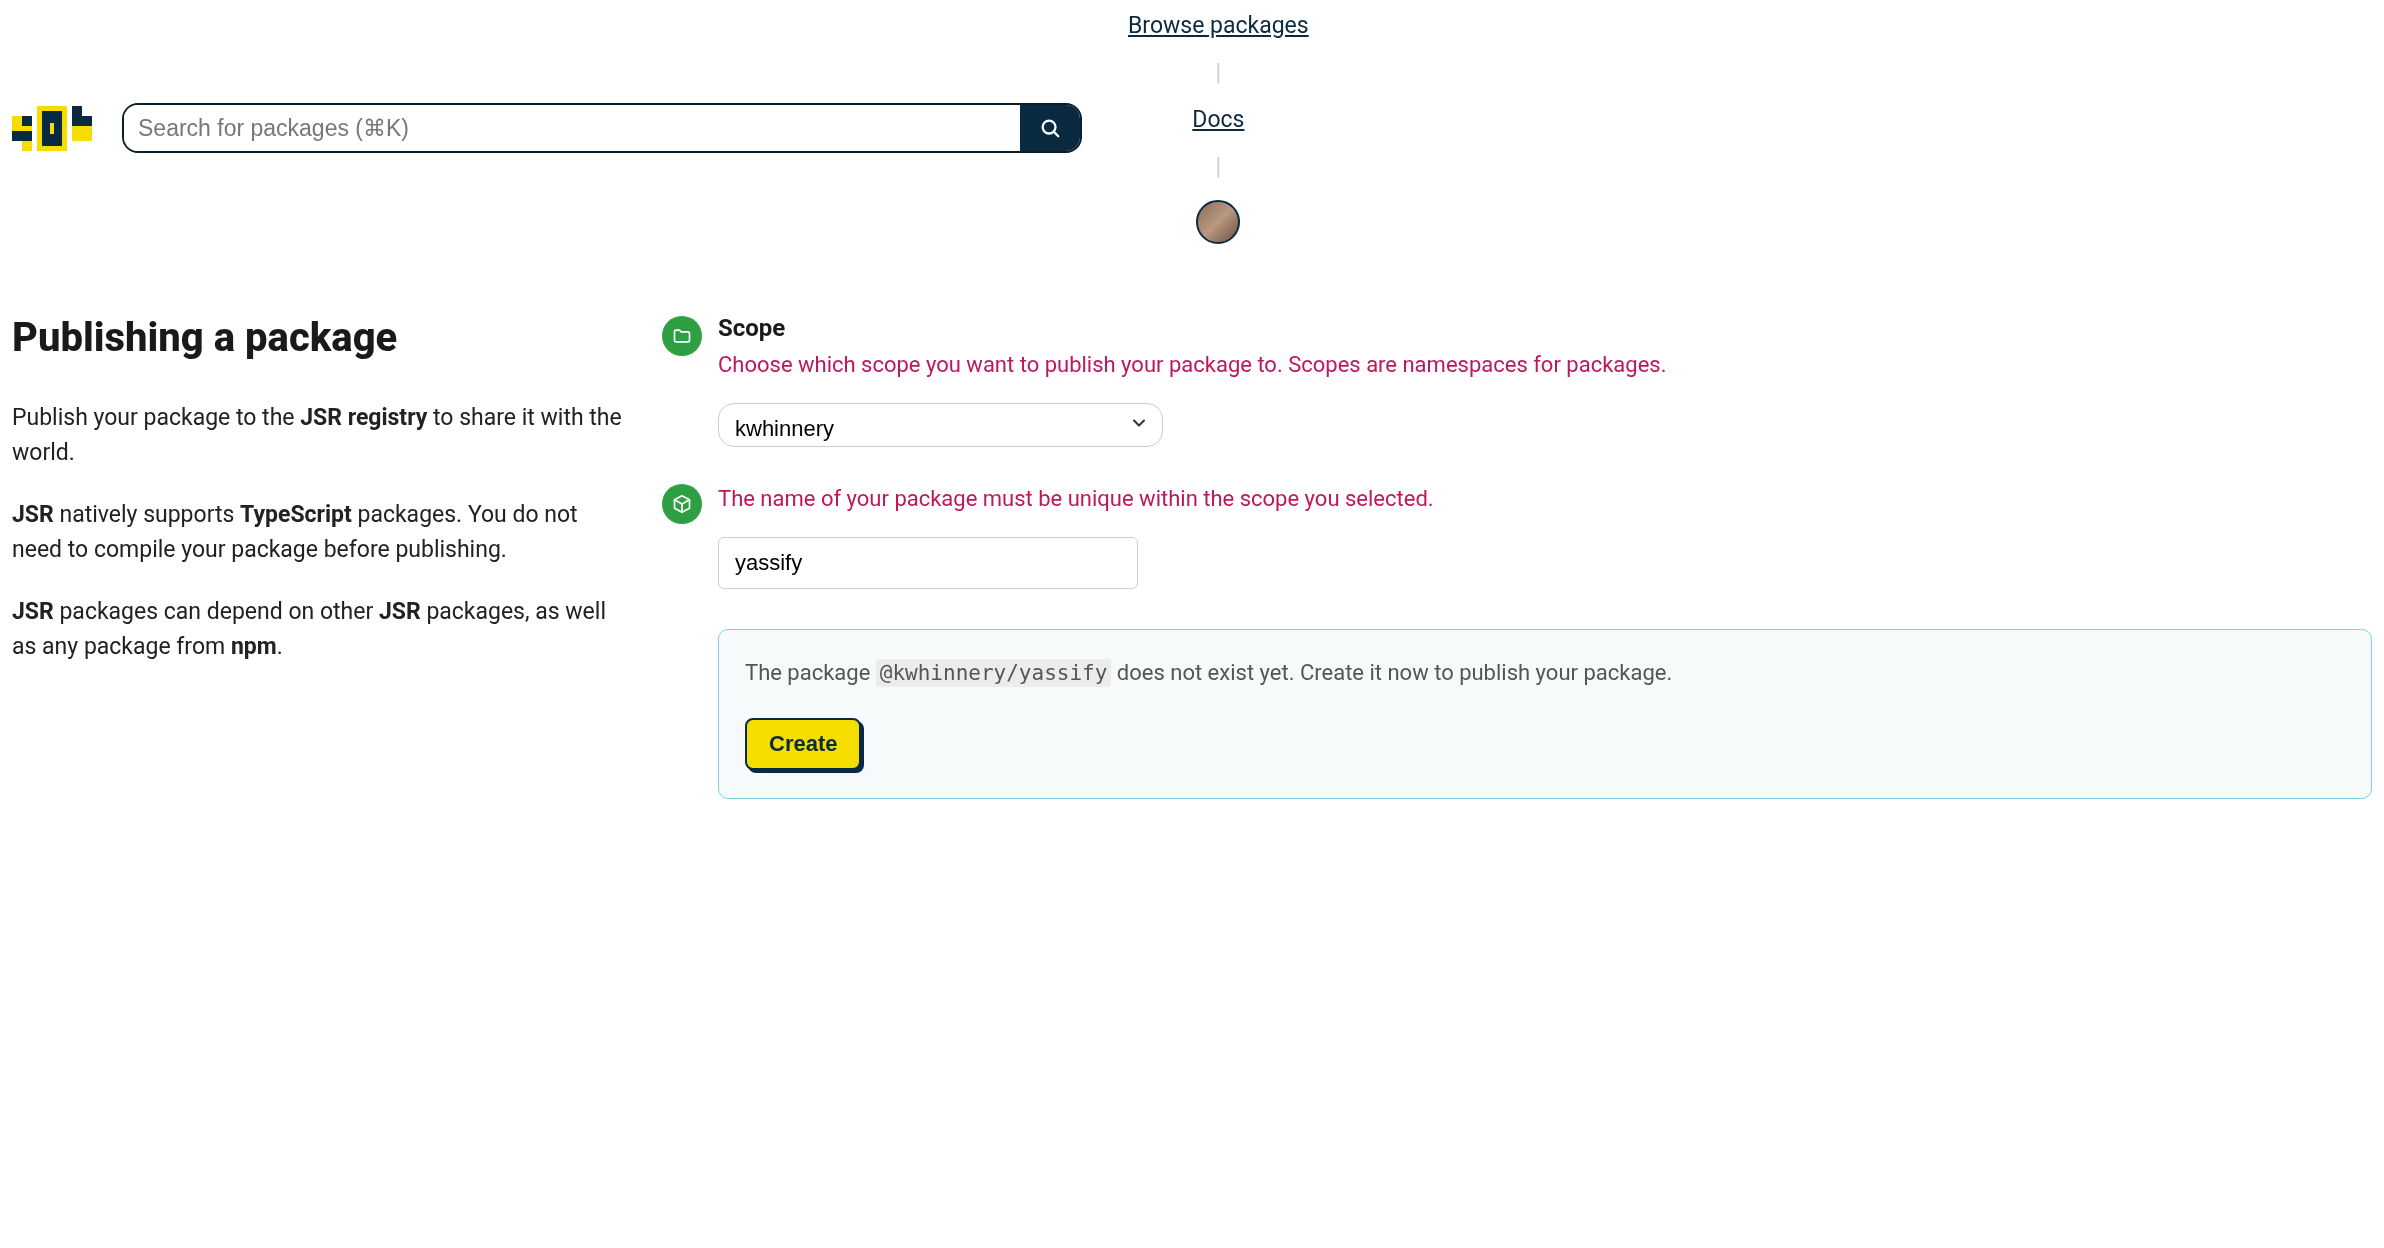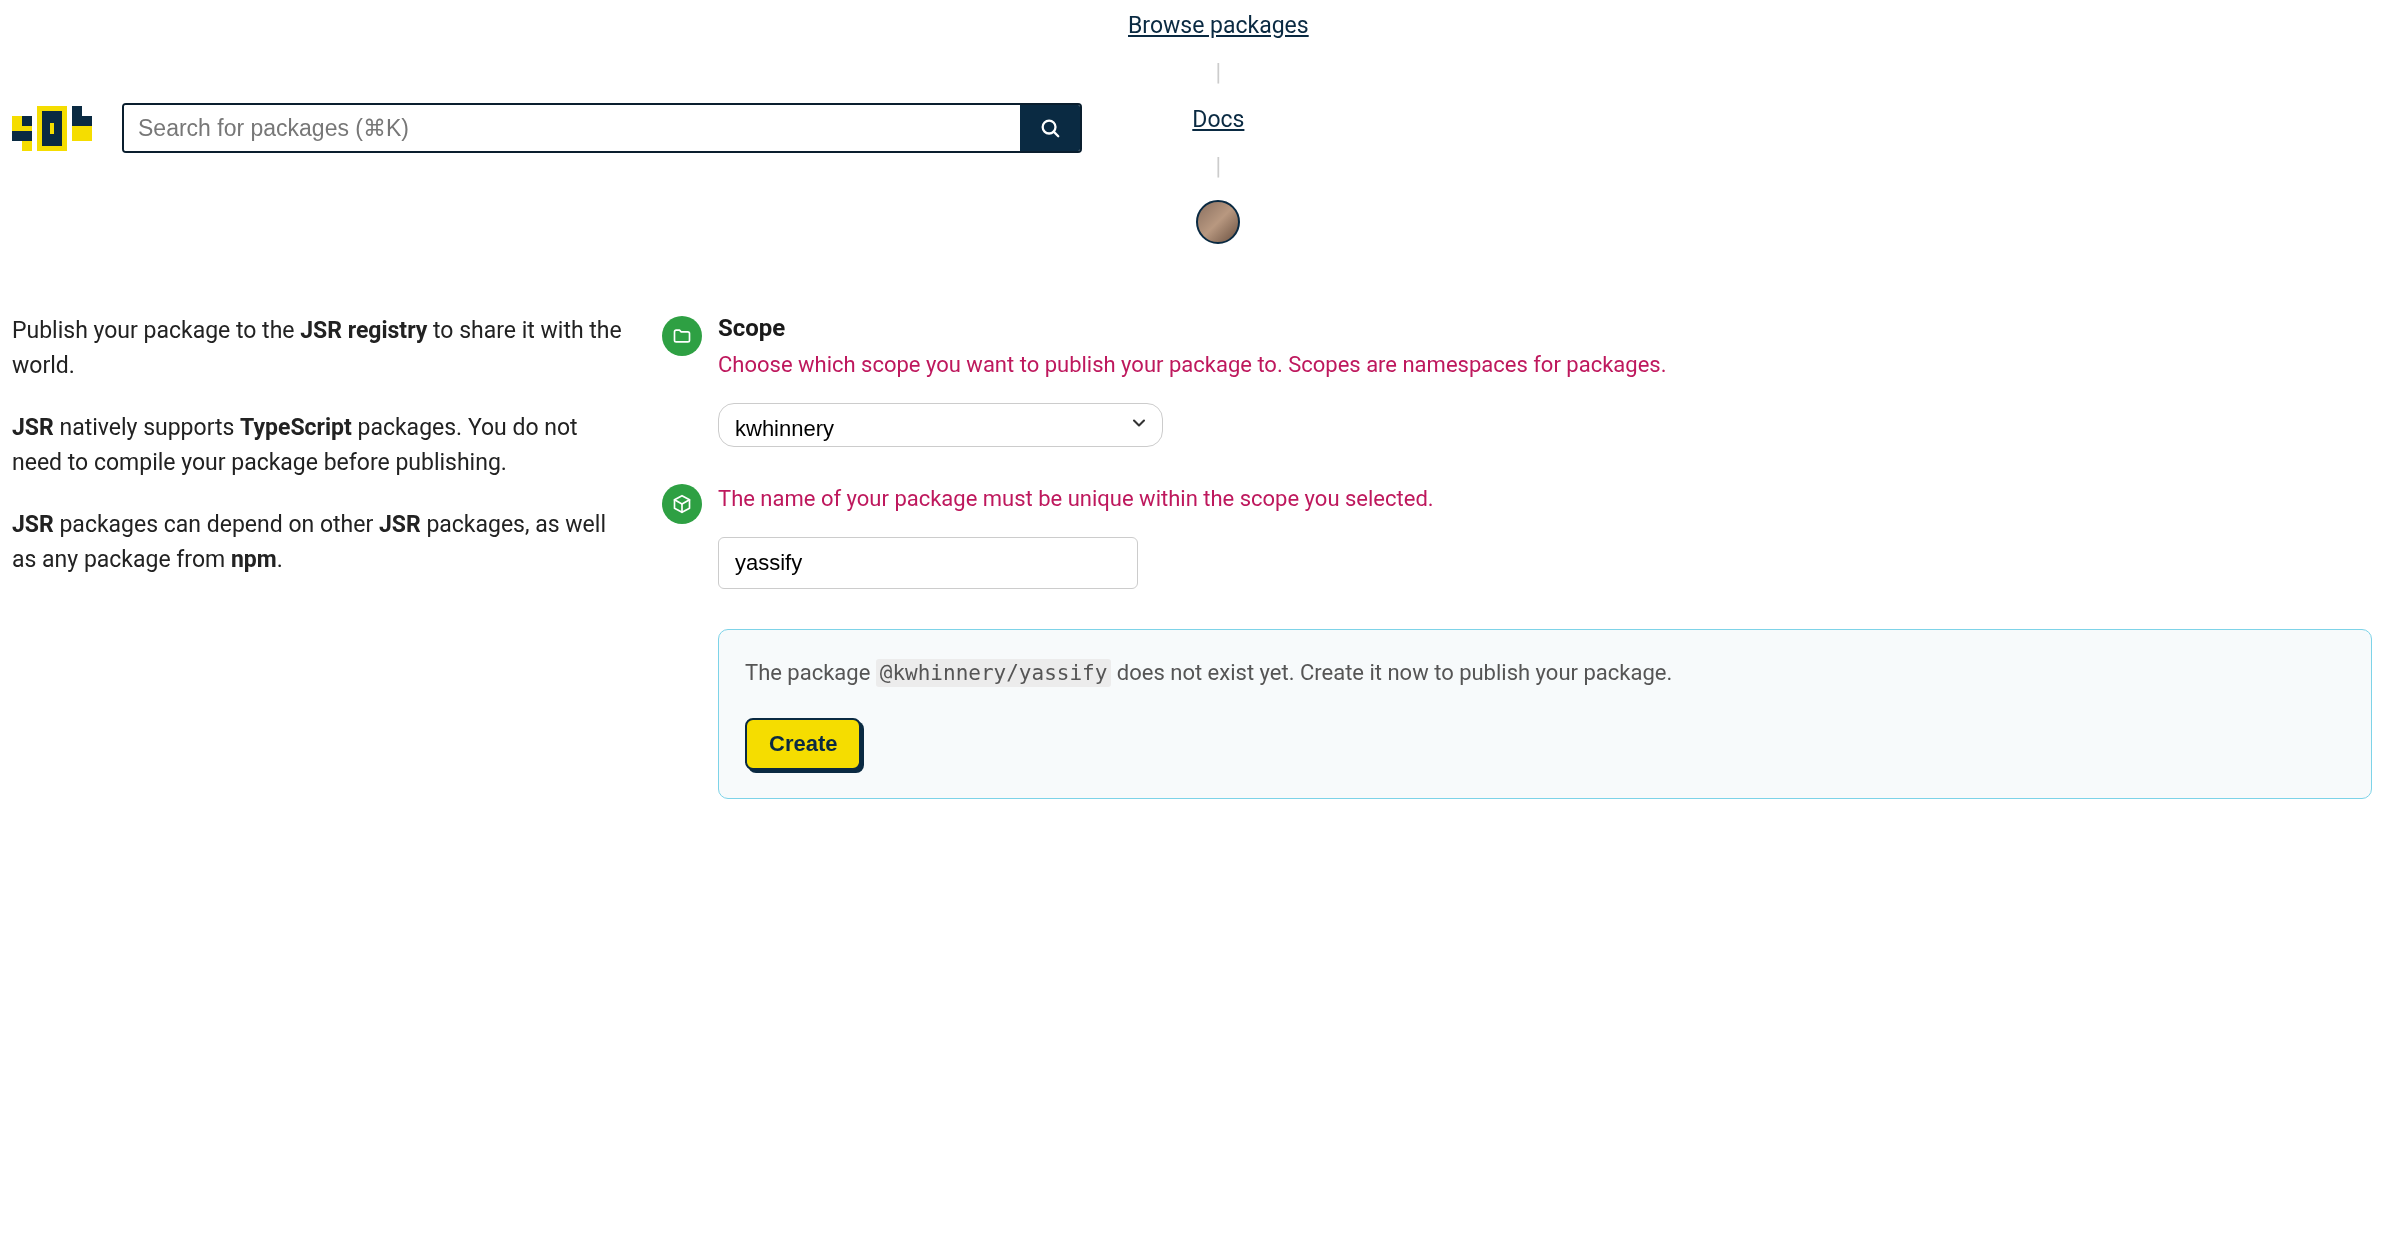--- a/index.html
+++ b/index.html
@@ -22,21 +22,21 @@
     .logo {
       width: 80px;
       height: 45px;
       flex-shrink: 0;
     }
     .search-container {
       display: flex;
       flex: 1;
       max-width: 960px;
       border: 2px solid #0a1e2e;
-      border-radius: 4px;
+      border-radius: 16px;
       overflow: hidden;
       height: 50px;
     }
     .search-input {
       flex: 1;
       border: none;
       padding: 10px 14px;
       font-size: 23px;
       outline: none;
       color: #333;
@@ -251,20 +251,21 @@
     <a class="nav-link">Browse packages</a>
     <span class="nav-divider">|</span>
     <a class="nav-link">Docs</a>
     <span class="nav-divider">|</span>
     <div class="avatar"></div>
   </div>
 </div>
 
 <div class="main">
   <div class="left-col">
+    <h1 class="page-title">Publishing a package</h1>
     <div class="intro">
       <p>
         <span>Publish your package to the </span><strong>JSR registry</strong><span> to share it with the world.</span>
       </p>
       <p>
         <strong>JSR</strong><span> natively supports </span><strong>TypeScript</strong><span> packages. You do not need to compile your package before publishing.</span>
       </p>
       <p>
         <strong>JSR</strong><span> packages can depend on other </span><strong>JSR</strong><span> packages, as well as any package from </span><strong>npm</strong><span>.</span>
       </p>

